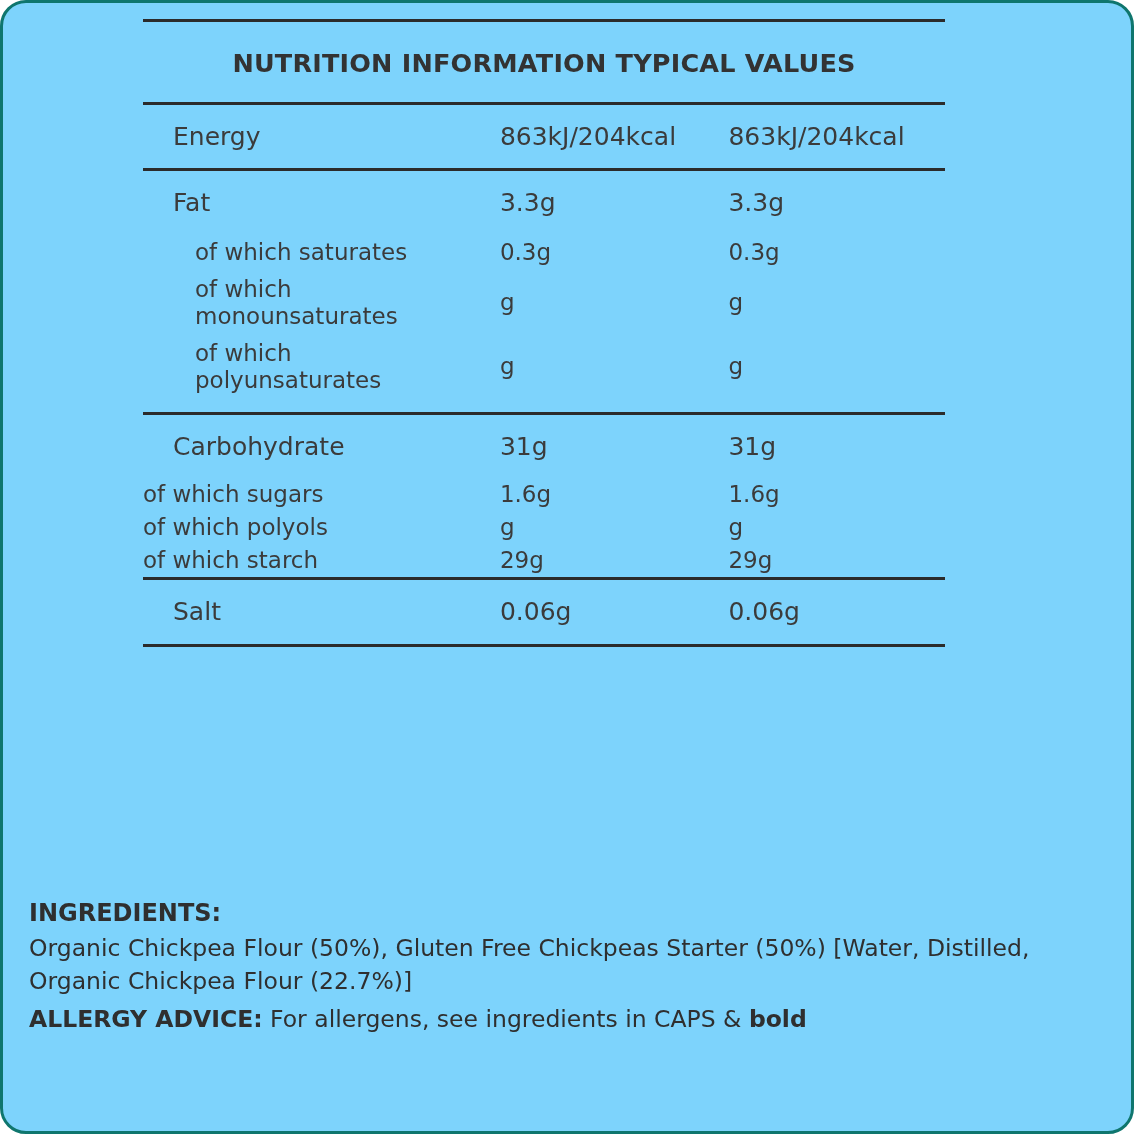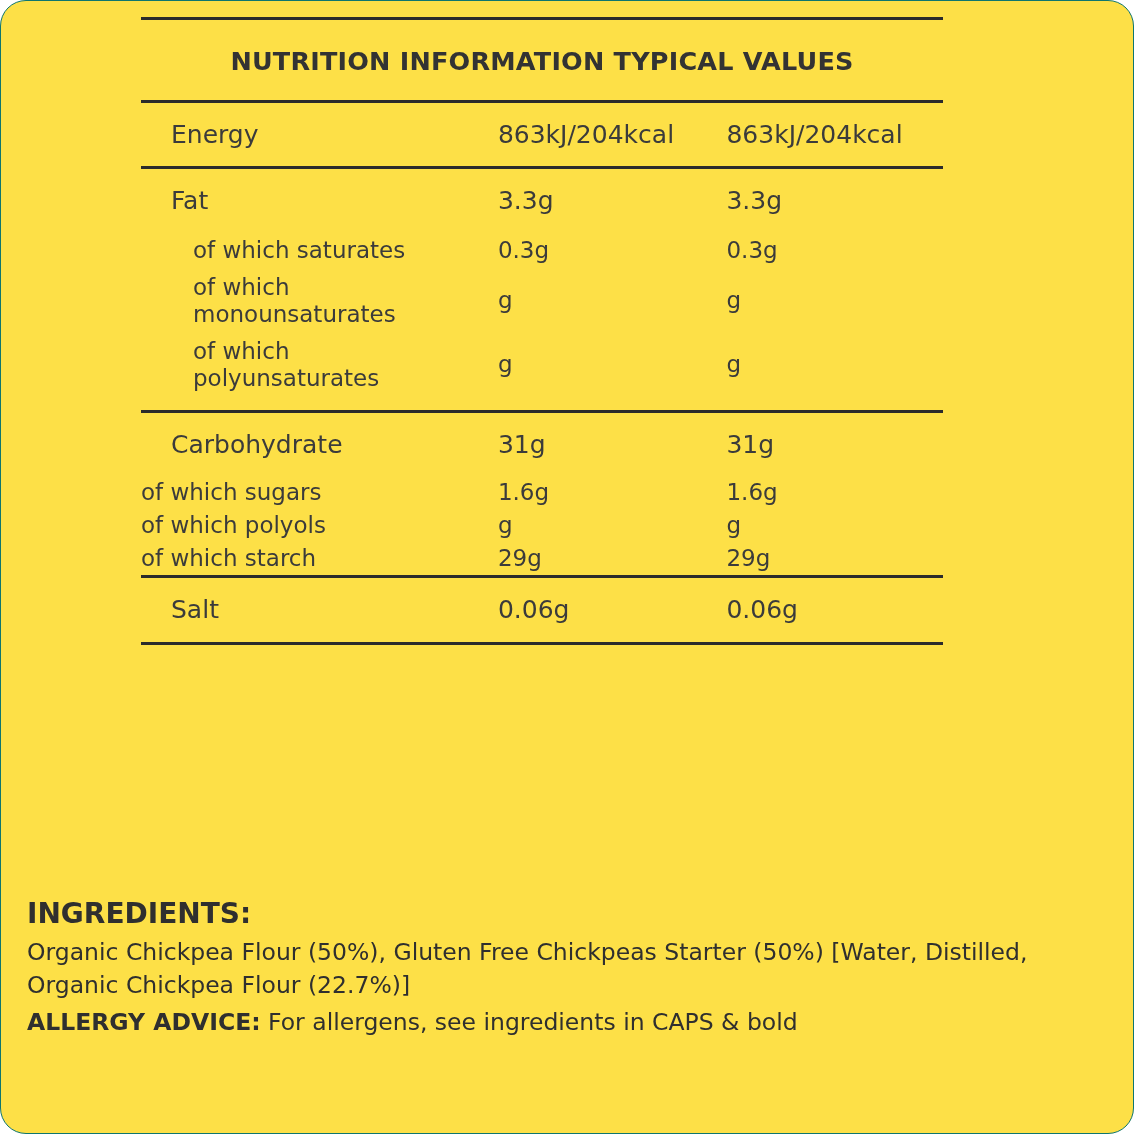--- a/index.html
+++ b/index.html
@@ -12,23 +12,23 @@
     height: 1134px;
     font-family: "DejaVu Sans", sans-serif;
     color: #3b3b3b;
     overflow: hidden;
   }
   .page {
     position: relative;
     width: 1134px;
     height: 1134px;
     box-sizing: border-box;
-    background: #fde047;
+    background: #7dd3fc;
     border-radius: 26px;
-    border: 1px solid #0f766e;
+    border: 3px solid #0f766e;
     overflow: hidden;
   }
   
   .nutrition-wrap {
     position: absolute;
     left: 140px;
     top: 16px;
     width: 802px;
   }
   table.nutrition {
@@ -98,34 +98,34 @@
     position: absolute;
     left: 26px;
     top: 893px;
     width: 1070px;
     font-size: 23.5px;
     line-height: 1.42;
     color: #2f2f2f;
   }
   .ing-head {
     font-weight: bold;
-    font-size: 28px;
+    font-size: 24px;
     margin-bottom: 2px;
   }
   .ing-body {
     margin-bottom: 4px;
   }
   .allergy-line {
     margin-top: 2px;
   }
   .allergy-label {
     font-weight: bold;
   }
   .allergy-bold {
-    font-weight: normal;
+    font-weight: bold;
   }
 </style>
 </head>
 <body>
 
 <div class="page">
 
   <div class="nutrition-wrap">
     <table class="nutrition">
       <colgroup>

